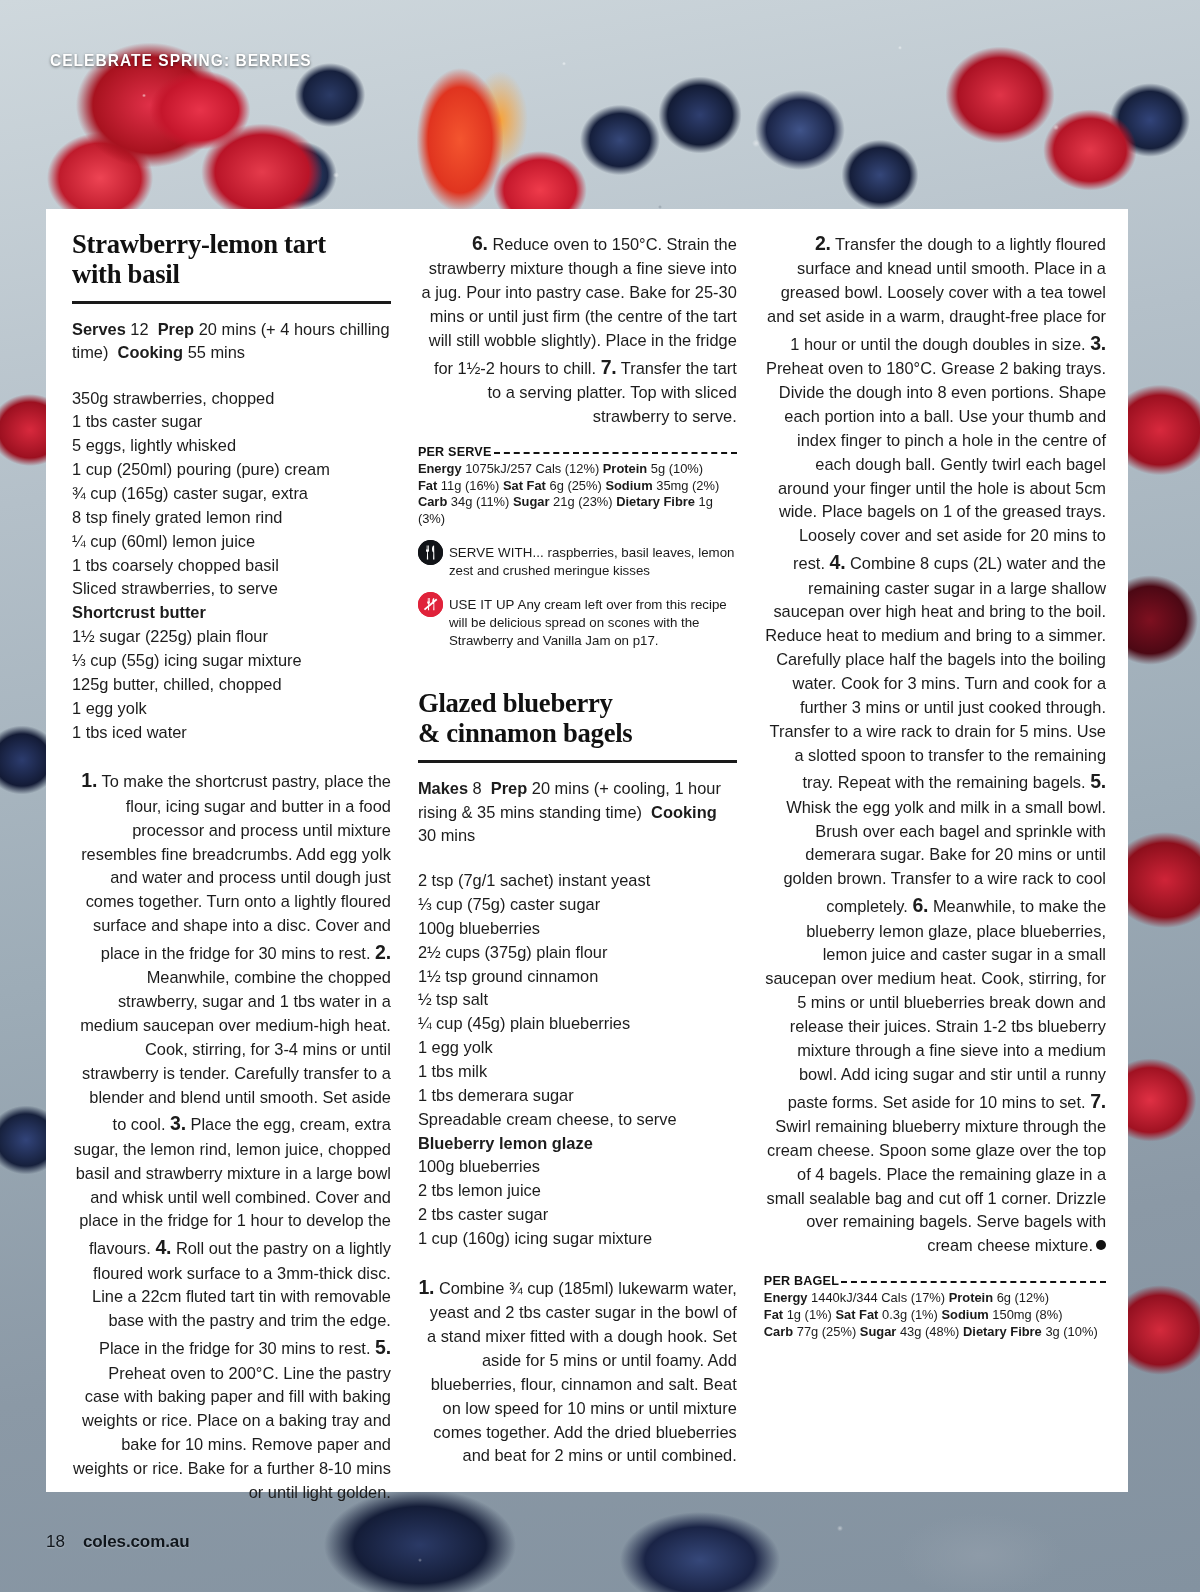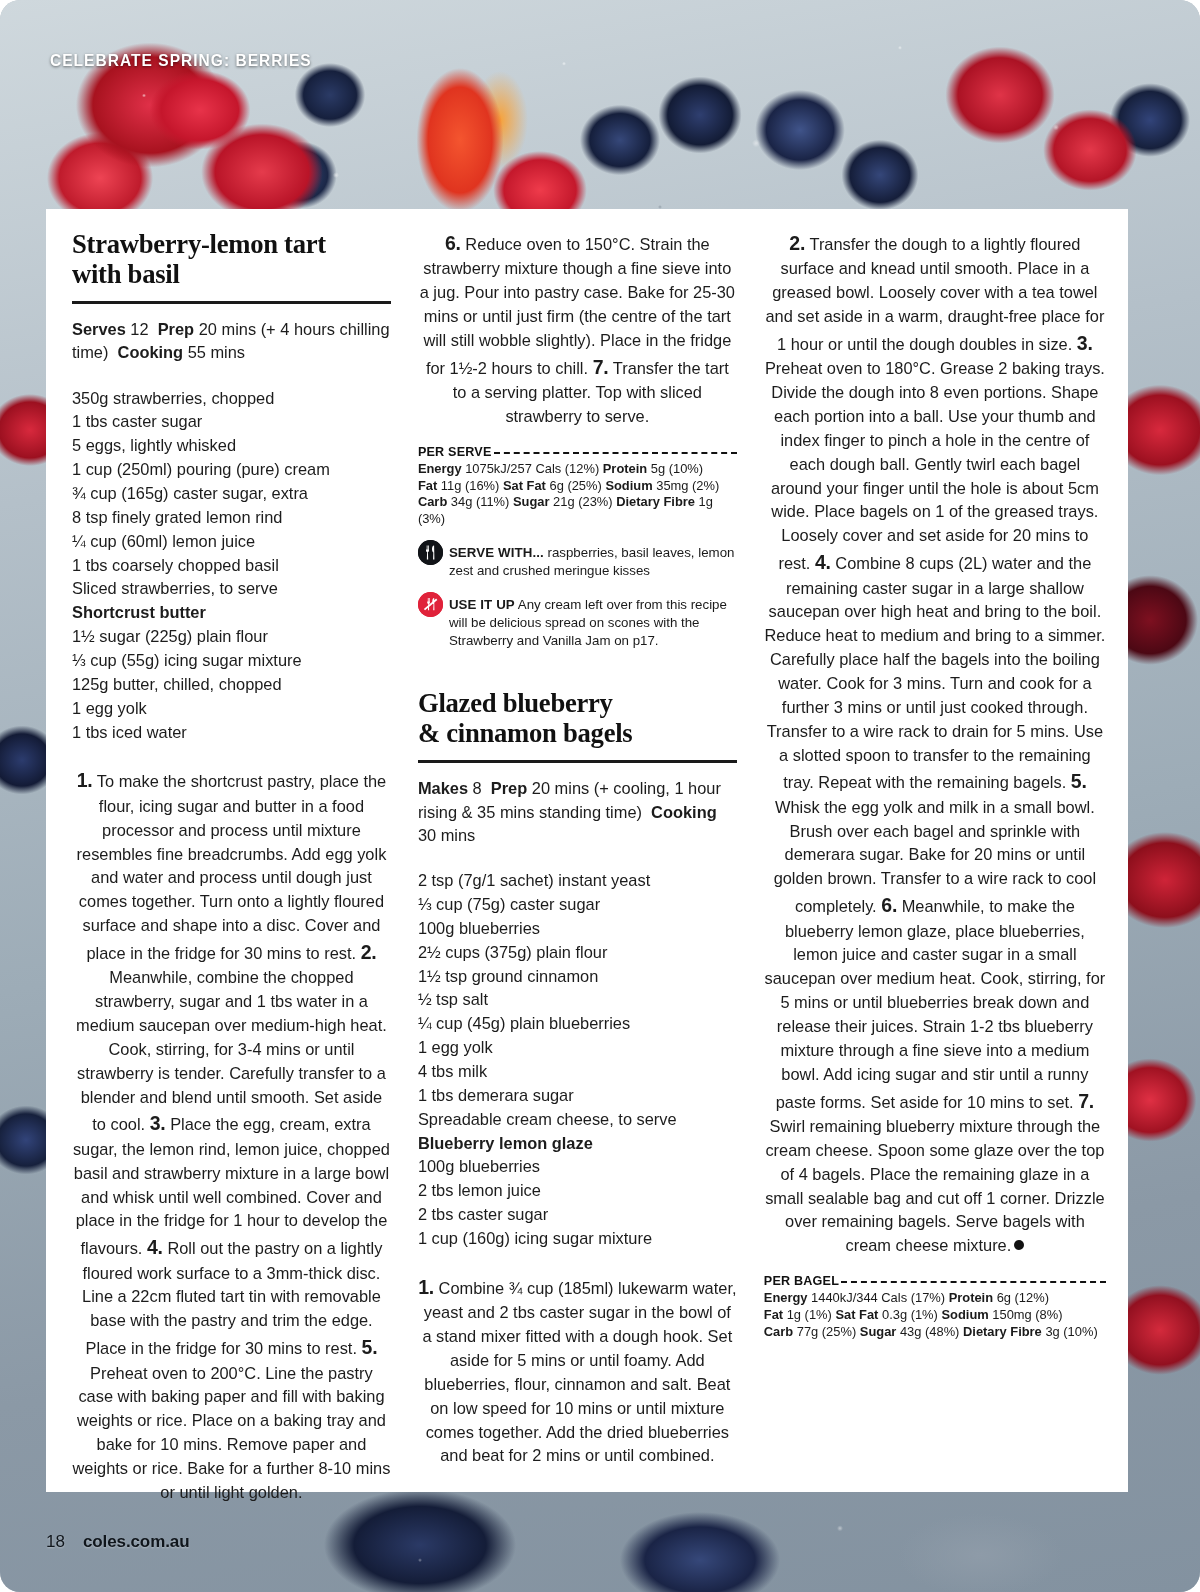--- a/index.html
+++ b/index.html
@@ -9,21 +9,20 @@
     font-family: "Liberation Sans", sans-serif;
     overflow: hidden;
   }
 
   .page {
     position: relative;
     width: 1200px;
     height: 1592px;
     overflow: hidden;
     background: #b9c4cc;
-    border-radius: 20px;
   }
 
   
   .bg-photo {
     position: absolute;
     inset: 0;
     background:
       radial-gradient(ellipse 70px 55px at 200px 110px, #e8334a 0%, #c5162c 55%, rgba(150,12,30,0) 72%),
       radial-gradient(ellipse 95px 80px at 150px 105px, #e03048 0%, #a8121f 60%, rgba(150,12,30,0) 78%),
       radial-gradient(ellipse 78px 62px at 262px 172px, #e53b4c 0%, #b91428 60%, rgba(150,12,30,0) 78%),
@@ -142,21 +141,21 @@
     margin: 0 0 22px 0;
   }
   .ing div { white-space: nowrap; }
   .ing .sub { font-weight: 700; }
 
   .steps {
     font-size: 16.4px;
     line-height: 1.455;
     color: #1c1c1c;
     margin: 0;
-    text-align: center;
+    text-align: right;
   }
   .steps .num {
     font-weight: 700;
     font-size: 19.5px;
     letter-spacing: -0.2px;
   }
   .end-dot {
     display: inline-block;
     width: 10px; height: 10px;
     border-radius: 50%;
@@ -204,21 +203,21 @@
     flex: 0 0 auto;
     width: 25px; height: 25px;
     border-radius: 50%;
     margin-right: 6px;
     position: relative;
     top: -2px;
   }
   .badge.dark { background: #111418; }
   .badge.red { background: #e0223a; }
   .callout .ctext { padding-top: 2px; }
-  .callout .clabel { font-weight: 700; letter-spacing: .1px; }
+  .callout .clabel { font-weight: 400; letter-spacing: .1px; }
 
   
   .footer {
     position: absolute;
     left: 46px;
     bottom: 40px;
     display: flex;
     align-items: baseline;
     gap: 18px;
     color: #10161c;
@@ -346,21 +345,21 @@
 
         <div class="ing">
           <div>2 tsp (7g/1 sachet) instant yeast</div>
           <div>⅓ cup (75g) caster sugar</div>
           <div>100g blueberries</div>
           <div>2½ cups (375g) plain flour</div>
           <div>1½ tsp ground cinnamon</div>
           <div>½ tsp salt</div>
           <div>¼ cup (45g) plain blueberries</div>
           <div>1 egg yolk</div>
-          <div>4 tbs milk</div>
+          <div>1 tbs milk</div>
           <div>1 tbs demerara sugar</div>
           <div>Spreadable cream cheese, to serve</div>
           <div class="sub">Blueberry lemon glaze</div>
           <div>100g blueberries</div>
           <div>2 tbs lemon juice</div>
           <div>2 tbs caster sugar</div>
           <div>1 cup (160g) icing sugar mixture</div>
         </div>
 
         <div class="steps">

